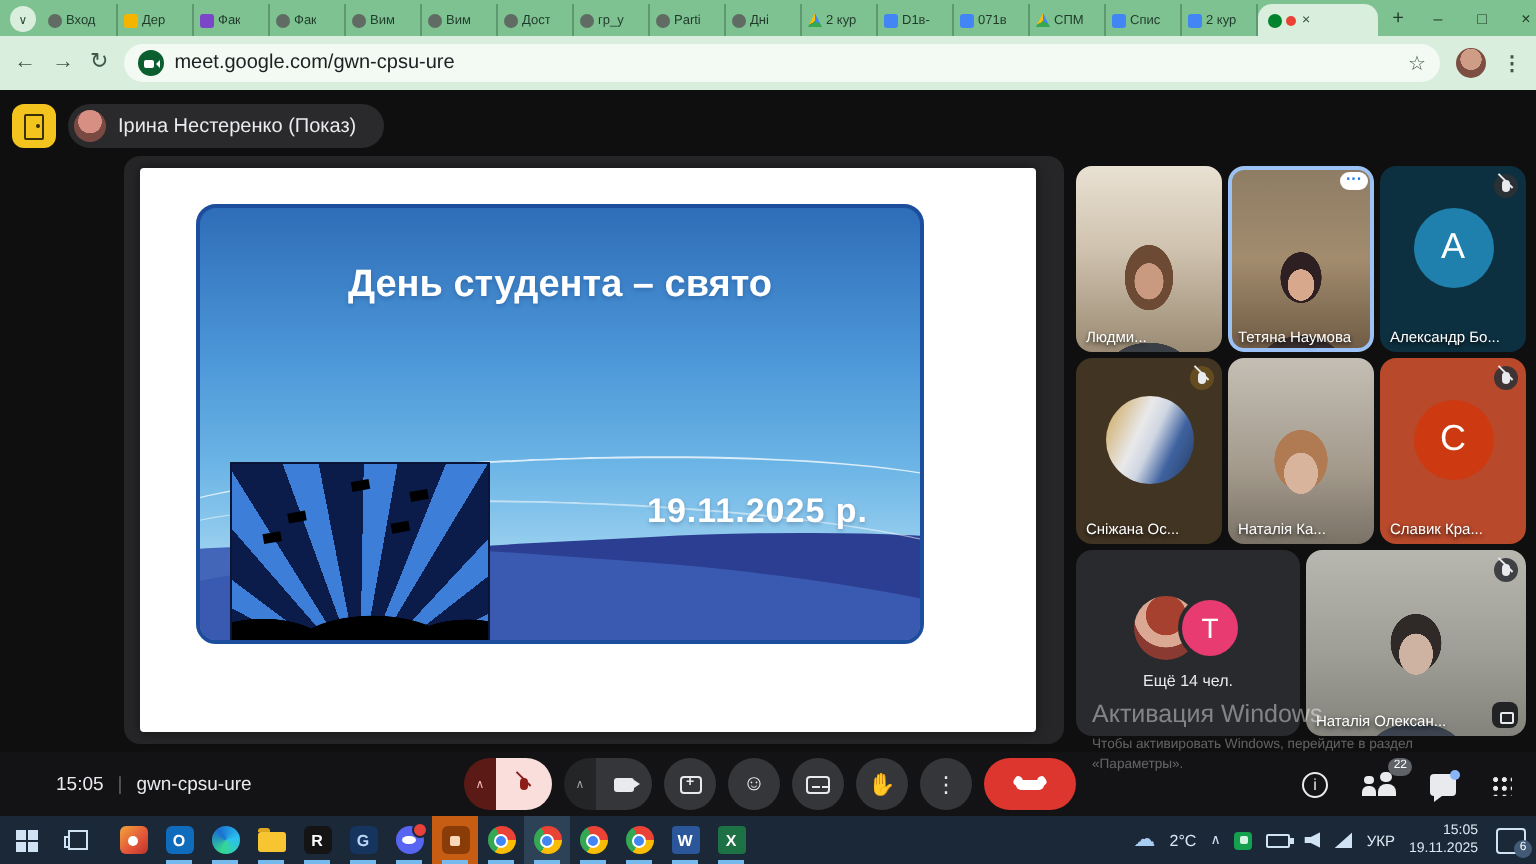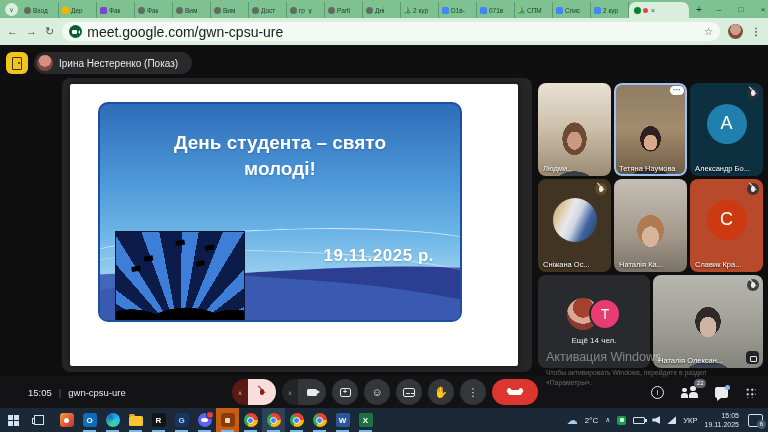--- a/index.html
+++ b/index.html
@@ -31,21 +31,21 @@
   
   .toolbar{position:absolute;top:18px;left:0;right:0;height:27px;background:#d9eedd;
            display:flex;align-items:center;padding:0 7px;gap:8px;box-sizing:border-box}
   .navbtn{color:#41584a;font-size:11px;line-height:1}
   .omnibox{flex:1;height:19px;background:#f2faf3;border-radius:10px;display:flex;align-items:center;
            padding:0 7px;gap:5px;min-width:0}
   .cam-badge{width:13px;height:13px;border-radius:50%;background:#0b5f2e;position:relative;flex:none}
   .cam-badge::after{content:"";position:absolute;left:3px;top:4.5px;width:5px;height:4px;background:#fff;border-radius:1px}
   .cam-badge::before{content:"";position:absolute;right:2px;top:5px;border-top:2px solid transparent;
            border-bottom:2px solid transparent;border-right:2.5px solid #fff}
-  .url{font-size:14px;color:#202124;white-space:nowrap;overflow:hidden}
+  .url{font-size:10px;color:#202124;white-space:nowrap;overflow:hidden}
   .star{margin-left:auto;color:#41584a;font-size:10px}
   .avatar-toolbar{width:15px;height:15px;border-radius:50%;flex:none;
         background:radial-gradient(circle at 50% 38%,#cf9c85 0 44%,#7c4f42 45%)}
   .menu-dots{color:#41584a;font-size:10px;font-weight:bold}
   
   .stage{position:absolute;top:45px;left:0;right:0;bottom:56px;background:#0f0f10}
   .room-exit{position:absolute;top:7px;left:6px;width:22px;height:22px;background:#f2c41d;border-radius:6px;
              display:flex;align-items:center;justify-content:center}
   .door{width:8px;height:11px;border:1.5px solid #3a2f05;border-radius:1px;position:relative}
   .door::after{content:"";position:absolute;right:1px;top:4.5px;width:2px;height:2px;background:#3a2f05;border-radius:50%}
@@ -346,21 +346,20 @@
 
   <div class="share-frame">
     <div class="slide">
       <div class="bluebox">
         <div class="w1"></div>
         <div class="w2"></div>
         <div class="wline"></div>
         <div class="wline2"></div>
         <div class="slide-title">
           <span>День студента – свято</span><br>
-          <span>молоді!</span>
         </div>
         <div class="grads"></div>
         <div class="slide-date">19.11.2025 р.</div>
       </div>
     </div>
   </div>
 
   <div class="tile p-lyud" style="left:538px;top:38px">
     <span class="name">Людми...</span>
   </div>

